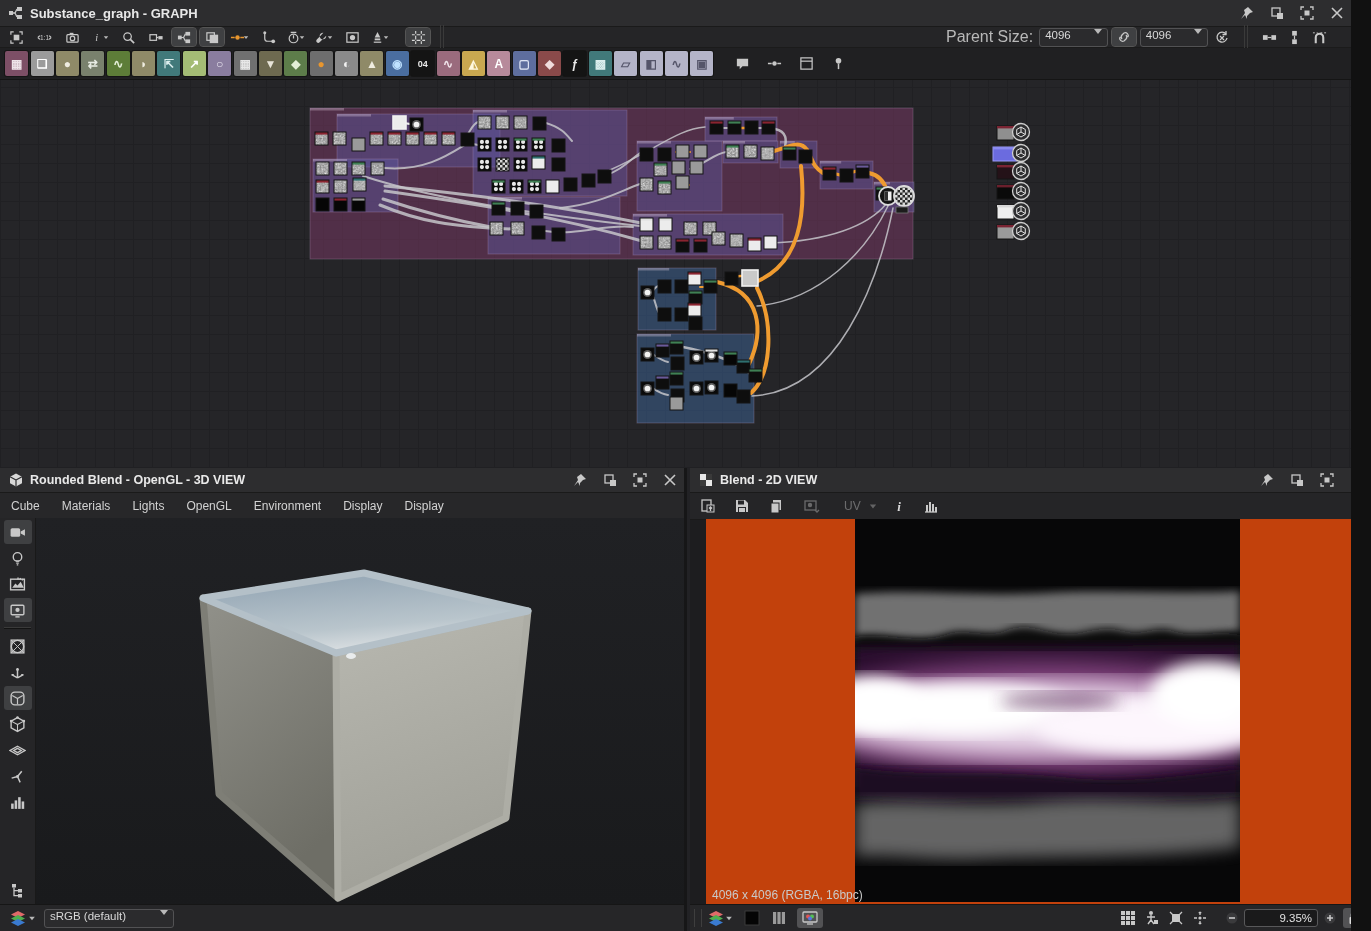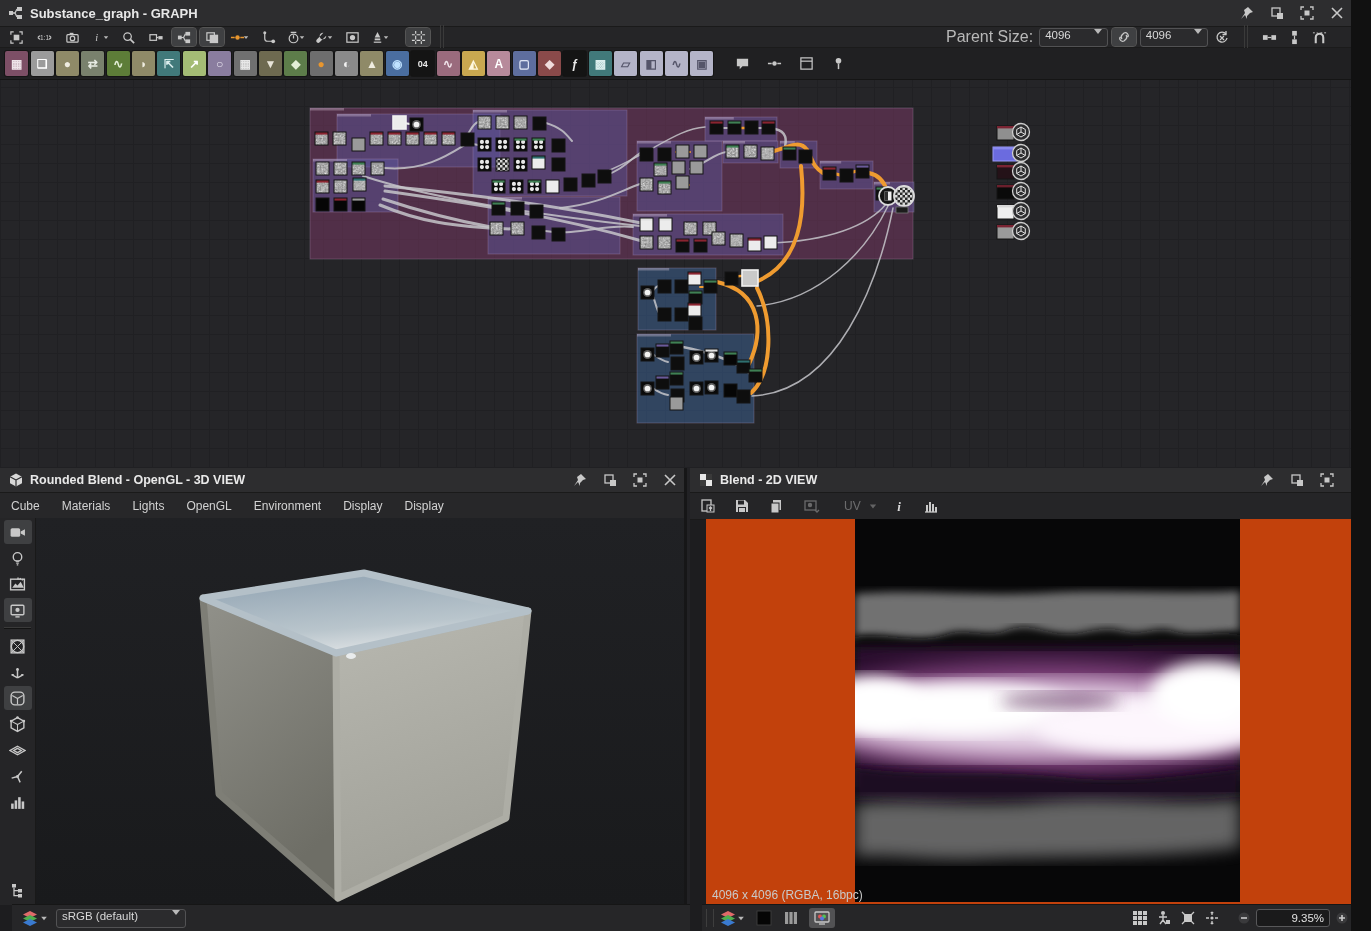--- a/index.html
+++ b/index.html
@@ -32,21 +32,21 @@
   #p2d{left:690px;width:681px;}
   .phead{position:relative;height:24px;background:#2d2d2f;display:flex;align-items:center;border-bottom:1px solid #1a1a1a;}
   .phead .ptitle{font-weight:bold;font-size:12.5px;color:#e9e9e9;margin-left:6px;}
   .menubar{height:25px;background:#272729;display:flex;align-items:center;border-bottom:1px solid #1a1a1a;}
   .menuitem{padding:0 11px;font-size:12px;color:#d2d2d2;height:100%;display:flex;align-items:center;}
   .rail{position:absolute;left:0;top:50px;bottom:26px;width:35px;background:#252527;border-right:1px solid #191919;}
   .railbtn{width:28px;height:24px;margin:2px auto;display:flex;align-items:center;justify-content:center;border-radius:3px;}
   .railbtn.active{background:#3f4042;}
   .railsep{height:1px;background:#3a3a3a;margin:5px 4px;border-bottom:1px solid #141414;}
   .vp3d{position:absolute;left:36px;top:50px;right:0;bottom:26px;background:linear-gradient(#202124,#191a1c);overflow:hidden;}
-  .botbar{position:absolute;left:12px;bottom:0;width:100%;height:26px;background:#262628;border-top:1px solid #161616;
+  .botbar{position:absolute;left:0;bottom:0;width:100%;height:26px;background:#262628;border-top:1px solid #161616;
        display:flex;align-items:center;}
   .tb2d{height:26px;background:#252527;display:flex;align-items:center;border-bottom:1px solid #1a1a1a;}
   .vp2d{position:absolute;left:0;top:51px;right:0;bottom:26px;background:#c2410c;overflow:hidden;margin-left:16px;}
   .status2d{position:absolute;left:6px;bottom:3px;font-size:12px;color:#c9c9c9;}
   .zoomfield{width:62px;height:16px;background:#1a1a1b;border:1px solid #58585a;border-radius:3px;color:#e2e2e2;
        font-size:11.5px;text-align:right;padding:0 5px;font-family:"Liberation Sans",sans-serif;}
   .sqbtn{width:22px;height:20px;display:flex;align-items:center;justify-content:center;border-radius:3px;margin:0 1px;}
   .sqbtn.active{background:#525254;}
   .handle{width:6px;height:18px;border-left:1px solid #3e3e3e;border-right:1px solid #3e3e3e;margin:0 6px 0 4px;}
   .dis{opacity:.42;}

